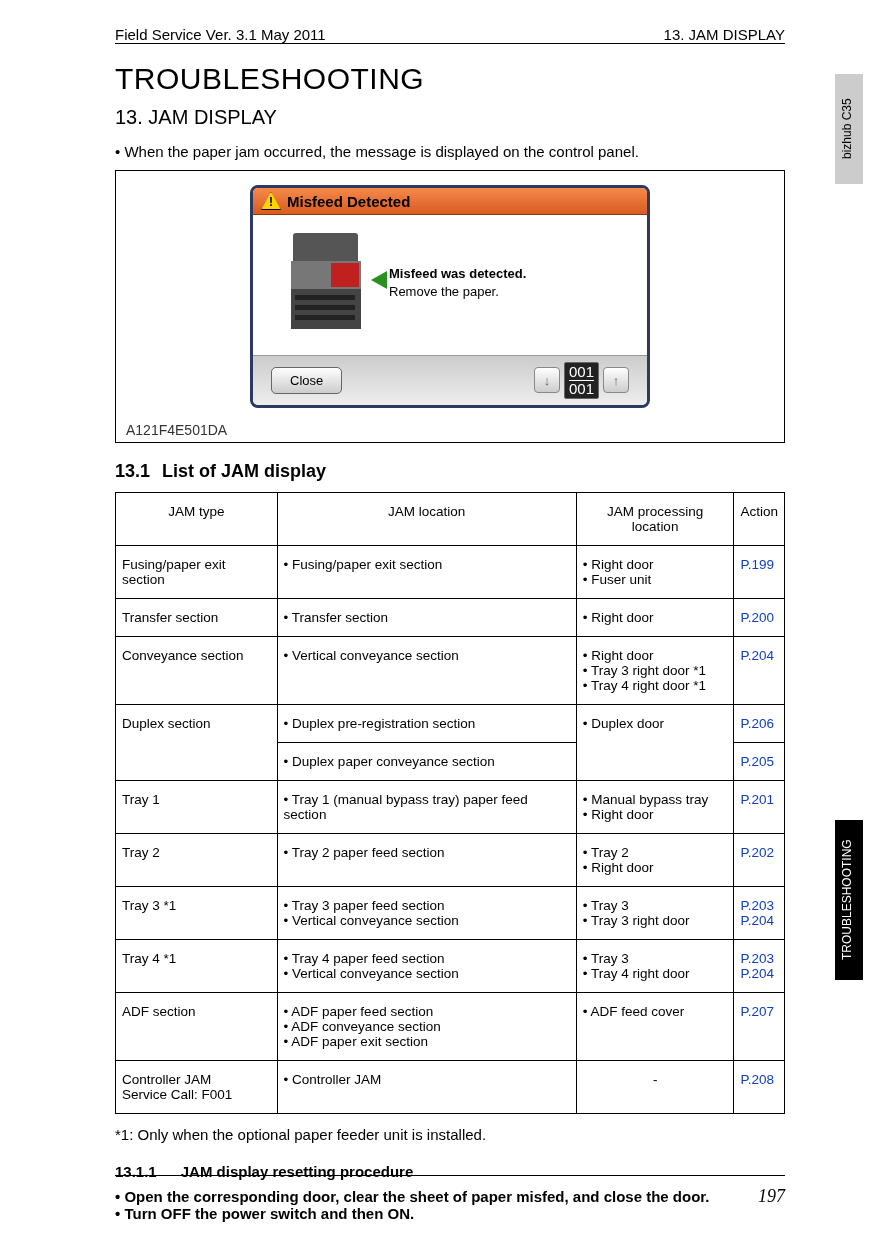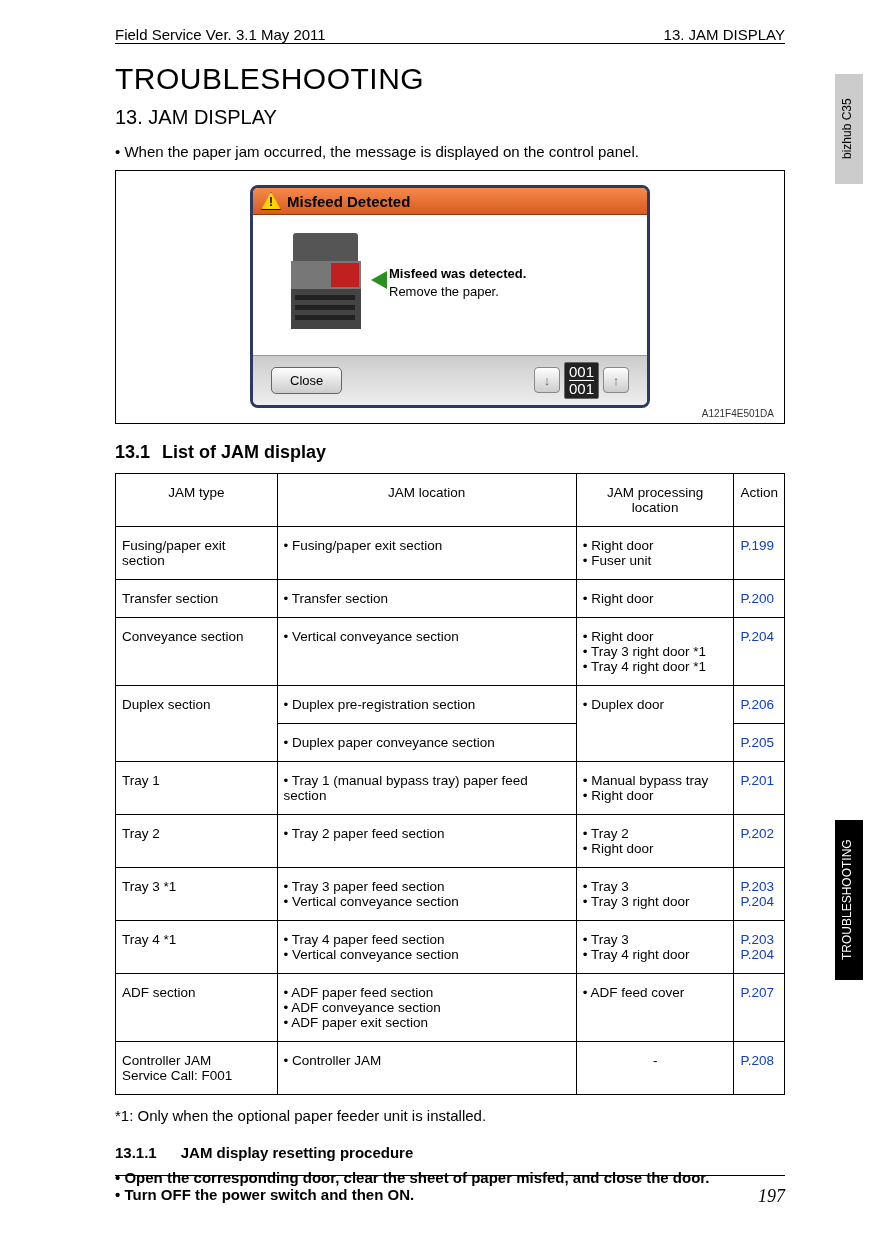--- a/index.html
+++ b/index.html
@@ -119,24 +119,23 @@
   .pager .sq {
     width:26px; height:26px; border:1px solid #888; background:linear-gradient(#fff,#ccc);
     border-radius:4px; display:flex; align-items:center; justify-content:center;
     color:#666; font-size:13px;
   }
   .pager .ct {
     border:1px solid #666; background:#222; color:#fff;
     font-size:15px; padding:1px 4px; border-radius:2px; line-height:1.05; text-align:center;
   }
   .imgcode {
-    text-align: right;
-    font-size: 10px;
+    font-size: 14px;
     color: #333;
-    margin-top: 0;
+    margin-top: 14px;
   }
   h3 {
     font-size: 18px;
     margin-top: 18px;
   }
   h3 .num { margin-right: 12px; }
   table {
     border-collapse: collapse;
     width: 100%;
     margin-top: 10px;

